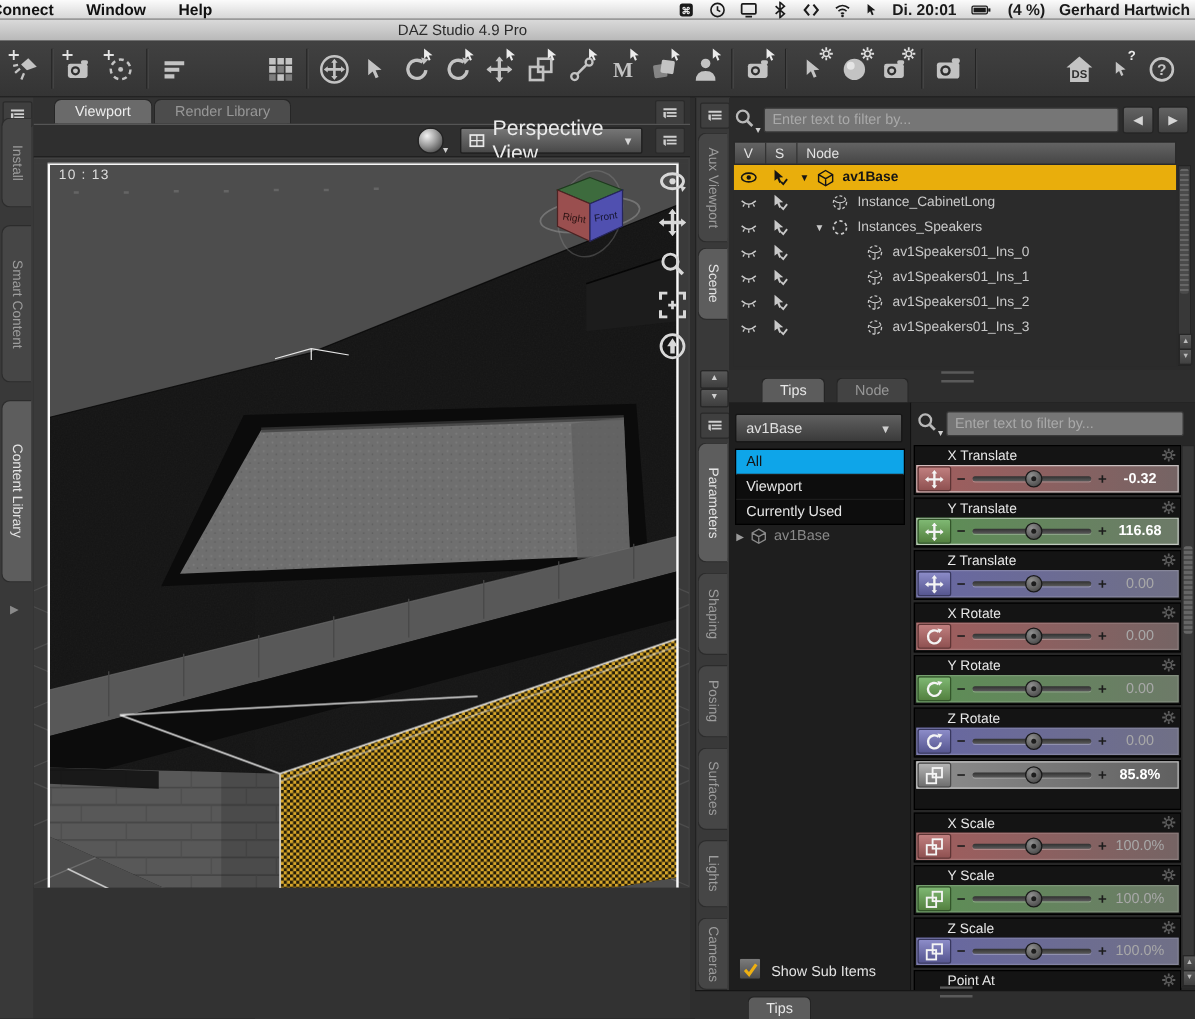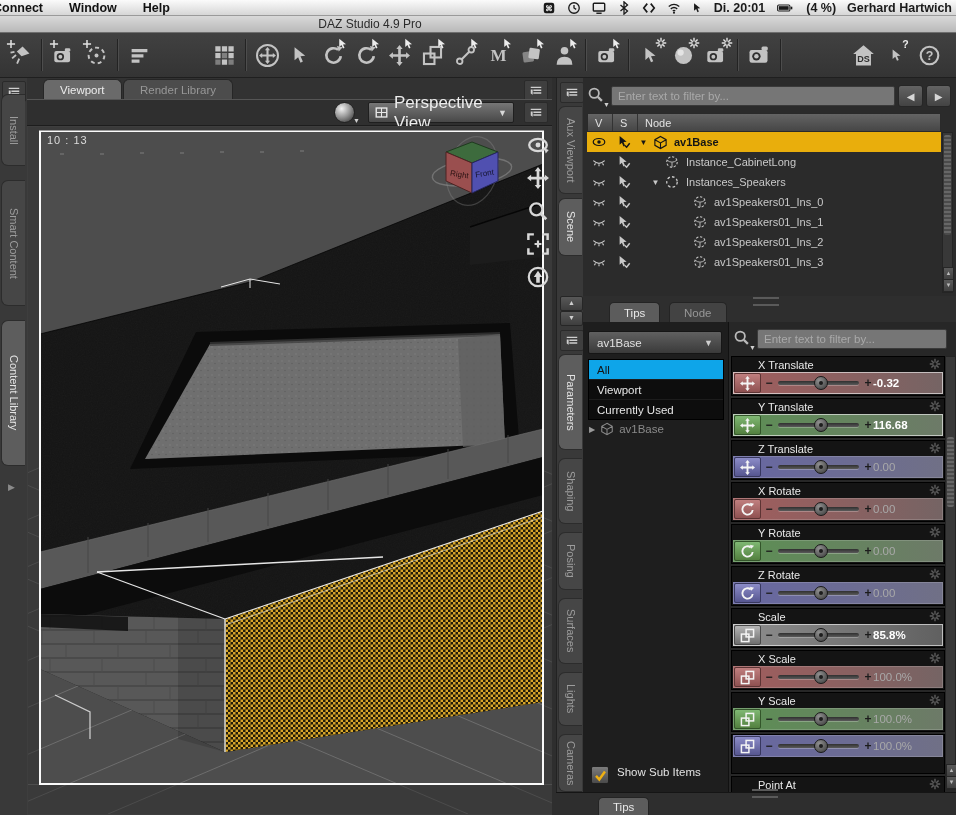--- a/index.html
+++ b/index.html
@@ -54,21 +54,21 @@
     border-top:1px solid #555;border-bottom:1px solid #1d1d1d;display:flex;align-items:center;justify-content:flex-end;box-sizing:border-box;}
   #drawstyle{position:relative;width:26px;height:22px;margin-right:8px;color:#cfcfcf;}
   #drawstyle .ball{width:19px;height:19px;border-radius:50%;
     background:radial-gradient(circle at 35% 30%,#f2f2f2,#9a9a9a 45%,#3c3c3c 90%);border:1px solid #222;}
   .tinytri{position:absolute;right:0;bottom:0;font-size:7px;color:#cfcfcf;}
   #cam-select{width:146px;height:21px;background:linear-gradient(#767676,#484848);border:1px solid #1f1f1f;
     border-radius:2px;display:flex;align-items:center;gap:6px;padding:0 6px;box-sizing:border-box;margin-right:10px;}
   #cam-select .lbl{color:#ececec;font-size:17px;flex:1;}
   #cam-select svg{width:13px;height:13px;color:#e8e8e8;}
   #cam-select .dd{color:#d8d8d8;font-size:9px;}
-  #vp-canvas{position:absolute;left:0;top:48px;width:525px;height:689px;background:#3e3e3e;overflow:hidden;text-align:right;}
+  #vp-canvas{position:absolute;left:0;top:48px;width:525px;height:584px;background:#3e3e3e;overflow:hidden;}
   #frame-label{position:absolute;left:20px;top:8px;color:#dcdcdc;font-size:11px;letter-spacing:1px;}
   #nav-col{position:absolute;right:3px;top:8px;display:flex;flex-direction:column;gap:11px;color:#d8d8d8;}
   #nav-col svg{width:22px;height:22px;}
   #cube-widget{position:absolute;right:34px;top:4px;}
   
   .filter-row{position:absolute;display:flex;align-items:center;}
   .magwrap{position:relative;width:24px;height:20px;color:#b9b9b9;}
   .maginput{height:20px;background:#767676;border:1px solid #3a3a3a;border-radius:2px;color:#f0f0f0;
     font-size:11.5px;padding:0 6px;box-sizing:border-box;font-family:"Liberation Sans",sans-serif;}
   .maginput::placeholder{color:#a9a9a9;}
@@ -103,21 +103,21 @@
   #pleft{position:absolute;left:0;top:0;width:145px;height:470px;background:#1e1e1e;border-right:1px solid #111;}
   #node-selector{position:absolute;left:5px;top:9px;width:134px;height:23px;background:linear-gradient(#606060,#3a3a3a);
     border:1px solid #161616;border-radius:2px;display:flex;align-items:center;padding:0 8px;box-sizing:border-box;}
   #node-selector .lbl{color:#e0e0e0;font-size:11.5px;flex:1;}
   #node-selector .dd{color:#cfcfcf;font-size:9px;}
   #grouplist{position:absolute;left:5px;top:37px;width:134px;background:#0d0d0d;border:1px solid #000;}
   .grow{height:19px;display:flex;align-items:center;padding-left:8px;color:#e6e6e6;font-size:11.5px;border-bottom:1px solid #1c1c1c;}
   .grow.sel{background:#0ea5e9;color:#141414;}
   #ptree-item{position:absolute;left:6px;top:100px;display:flex;align-items:center;gap:5px;color:#8a8a8a;font-size:11.5px;}
   #ptree-item .exp{color:#9a9a9a;font-size:8px;}
-  #show-sub{position:absolute;left:8px;bottom:8px;display:flex;align-items:flex-start;gap:8px;}
+  #show-sub{position:absolute;left:8px;bottom:8px;display:flex;align-items:flex-end;gap:8px;}
   #show-sub .box{width:16px;height:16px;background:linear-gradient(#7c7c7c,#4a4a4a);border:1px solid #1f1f1f;border-radius:2px;
     display:flex;align-items:center;justify-content:center;color:#eeb012;}
   #show-sub .lbl{color:#e2e2e2;font-size:11.5px;}
   #pright{position:absolute;left:146px;top:0;width:227px;height:470px;background:#272727;}
   #sliders{position:absolute;left:2px;top:34px;width:214px;}
   .pg{position:relative;height:38px;margin-bottom:2px;background:#141414;border:1px solid #000;box-sizing:content-box;}
   .pg .phead{position:relative;height:15px;}
   .pg .phead .lbl{position:absolute;left:26px;top:2px;font-size:11px;color:#e8e8e8;}
   .pg .phead .gear{position:absolute;right:3px;top:1px;width:12px;height:12px;color:#5c5c5c;}
   .prow{position:relative;height:22px;margin:0 1px 1px 1px;display:flex;align-items:center;}
@@ -132,21 +132,21 @@
   .ax-x .ib{background:linear-gradient(#c07f7f,#8f5151);border:1px solid #5d3434;}
   .ax-y .ib{background:linear-gradient(#7fb873,#53803f);border:1px solid #33552a;}
   .ax-z .ib{background:linear-gradient(#8c8cc8,#565690);border:1px solid #38385f;}
   .ax-n .ib{background:linear-gradient(#b5b5b5,#6e6e6e);border:1px solid #4a4a4a;}
   .pm{width:10px;color:#1c1c1c;font-weight:bold;font-size:12px;text-align:center;flex:none;}
   .track{position:relative;flex:1;height:4px;margin:0 4px;background:linear-gradient(#303030,#5a5a5a);
     border-radius:2px;box-shadow:0 1px 0 rgba(255,255,255,.25);}
   .knob{position:absolute;left:44%;top:50%;transform:translateY(-50%);width:14px;height:14px;border-radius:50%;
     background:radial-gradient(circle at 35% 30%,#909090,#3a3a3a);border:1px solid #191919;box-sizing:border-box;}
   .knob::after{content:"";position:absolute;left:4px;top:4px;width:4px;height:4px;border-radius:50%;background:#1d1d1d;}
-  .pval{width:50px;text-align:left;padding-right:20px;font-size:11.5px;color:#a8a8a8;flex:none;}
+  .pval{width:50px;text-align:center;padding-right:6px;font-size:11.5px;color:#a8a8a8;flex:none;}
   .pg.mod .pval{color:#ffffff;font-weight:bold;}
   #bottom-bar{position:absolute;left:556px;top:792px;width:400px;height:23px;background:#2e2e2e;border-top:1px solid #151515;}
 </style>
 </head>
 <body>
 
 <svg width="0" height="0" style="position:absolute" aria-hidden="true">
   <defs>
     <symbol id="i-menu" viewBox="0 0 16 16">
         <path fill="currentColor" d="M2 3h12v1.7H2zM5 6.4h9V8H5zM5 9.3h9V11H5zM2 6.4h2.2v6l-2.2-1.6z"></path>
@@ -1066,26 +1066,20 @@
               <span class="pm">−</span>
               <div class="track">
                 <div class="knob"></div>
               </div>
               <span class="pm">+</span>
               <span class="pval">0.00</span>
             </div>
         </div>
 
         <div class="pg ax-n mod">
-          <div class="phead">
-              <span class="lbl">Scale</span>
-              <svg class="gear">
-                <use href="#i-gear"></use>
-              </svg>
-            </div>
           <div class="prow">
               <span class="ib">
                 <svg>
                   <use href="#i-scl"></use>
                 </svg>
               </span>
               <span class="pm">−</span>
               <div class="track">
                 <div class="knob"></div>
               </div>
@@ -1132,20 +1126,26 @@
               <span class="pm">−</span>
               <div class="track">
                 <div class="knob"></div>
               </div>
               <span class="pm">+</span>
               <span class="pval">100.0%</span>
             </div>
         </div>
 
         <div class="pg ax-z def">
+          <div class="phead">
+              <span class="lbl">Z Scale</span>
+              <svg class="gear">
+                <use href="#i-gear"></use>
+              </svg>
+            </div>
           <div class="prow">
               <span class="ib">
                 <svg>
                   <use href="#i-scl"></use>
                 </svg>
               </span>
               <span class="pm">−</span>
               <div class="track">
                 <div class="knob"></div>
               </div>

